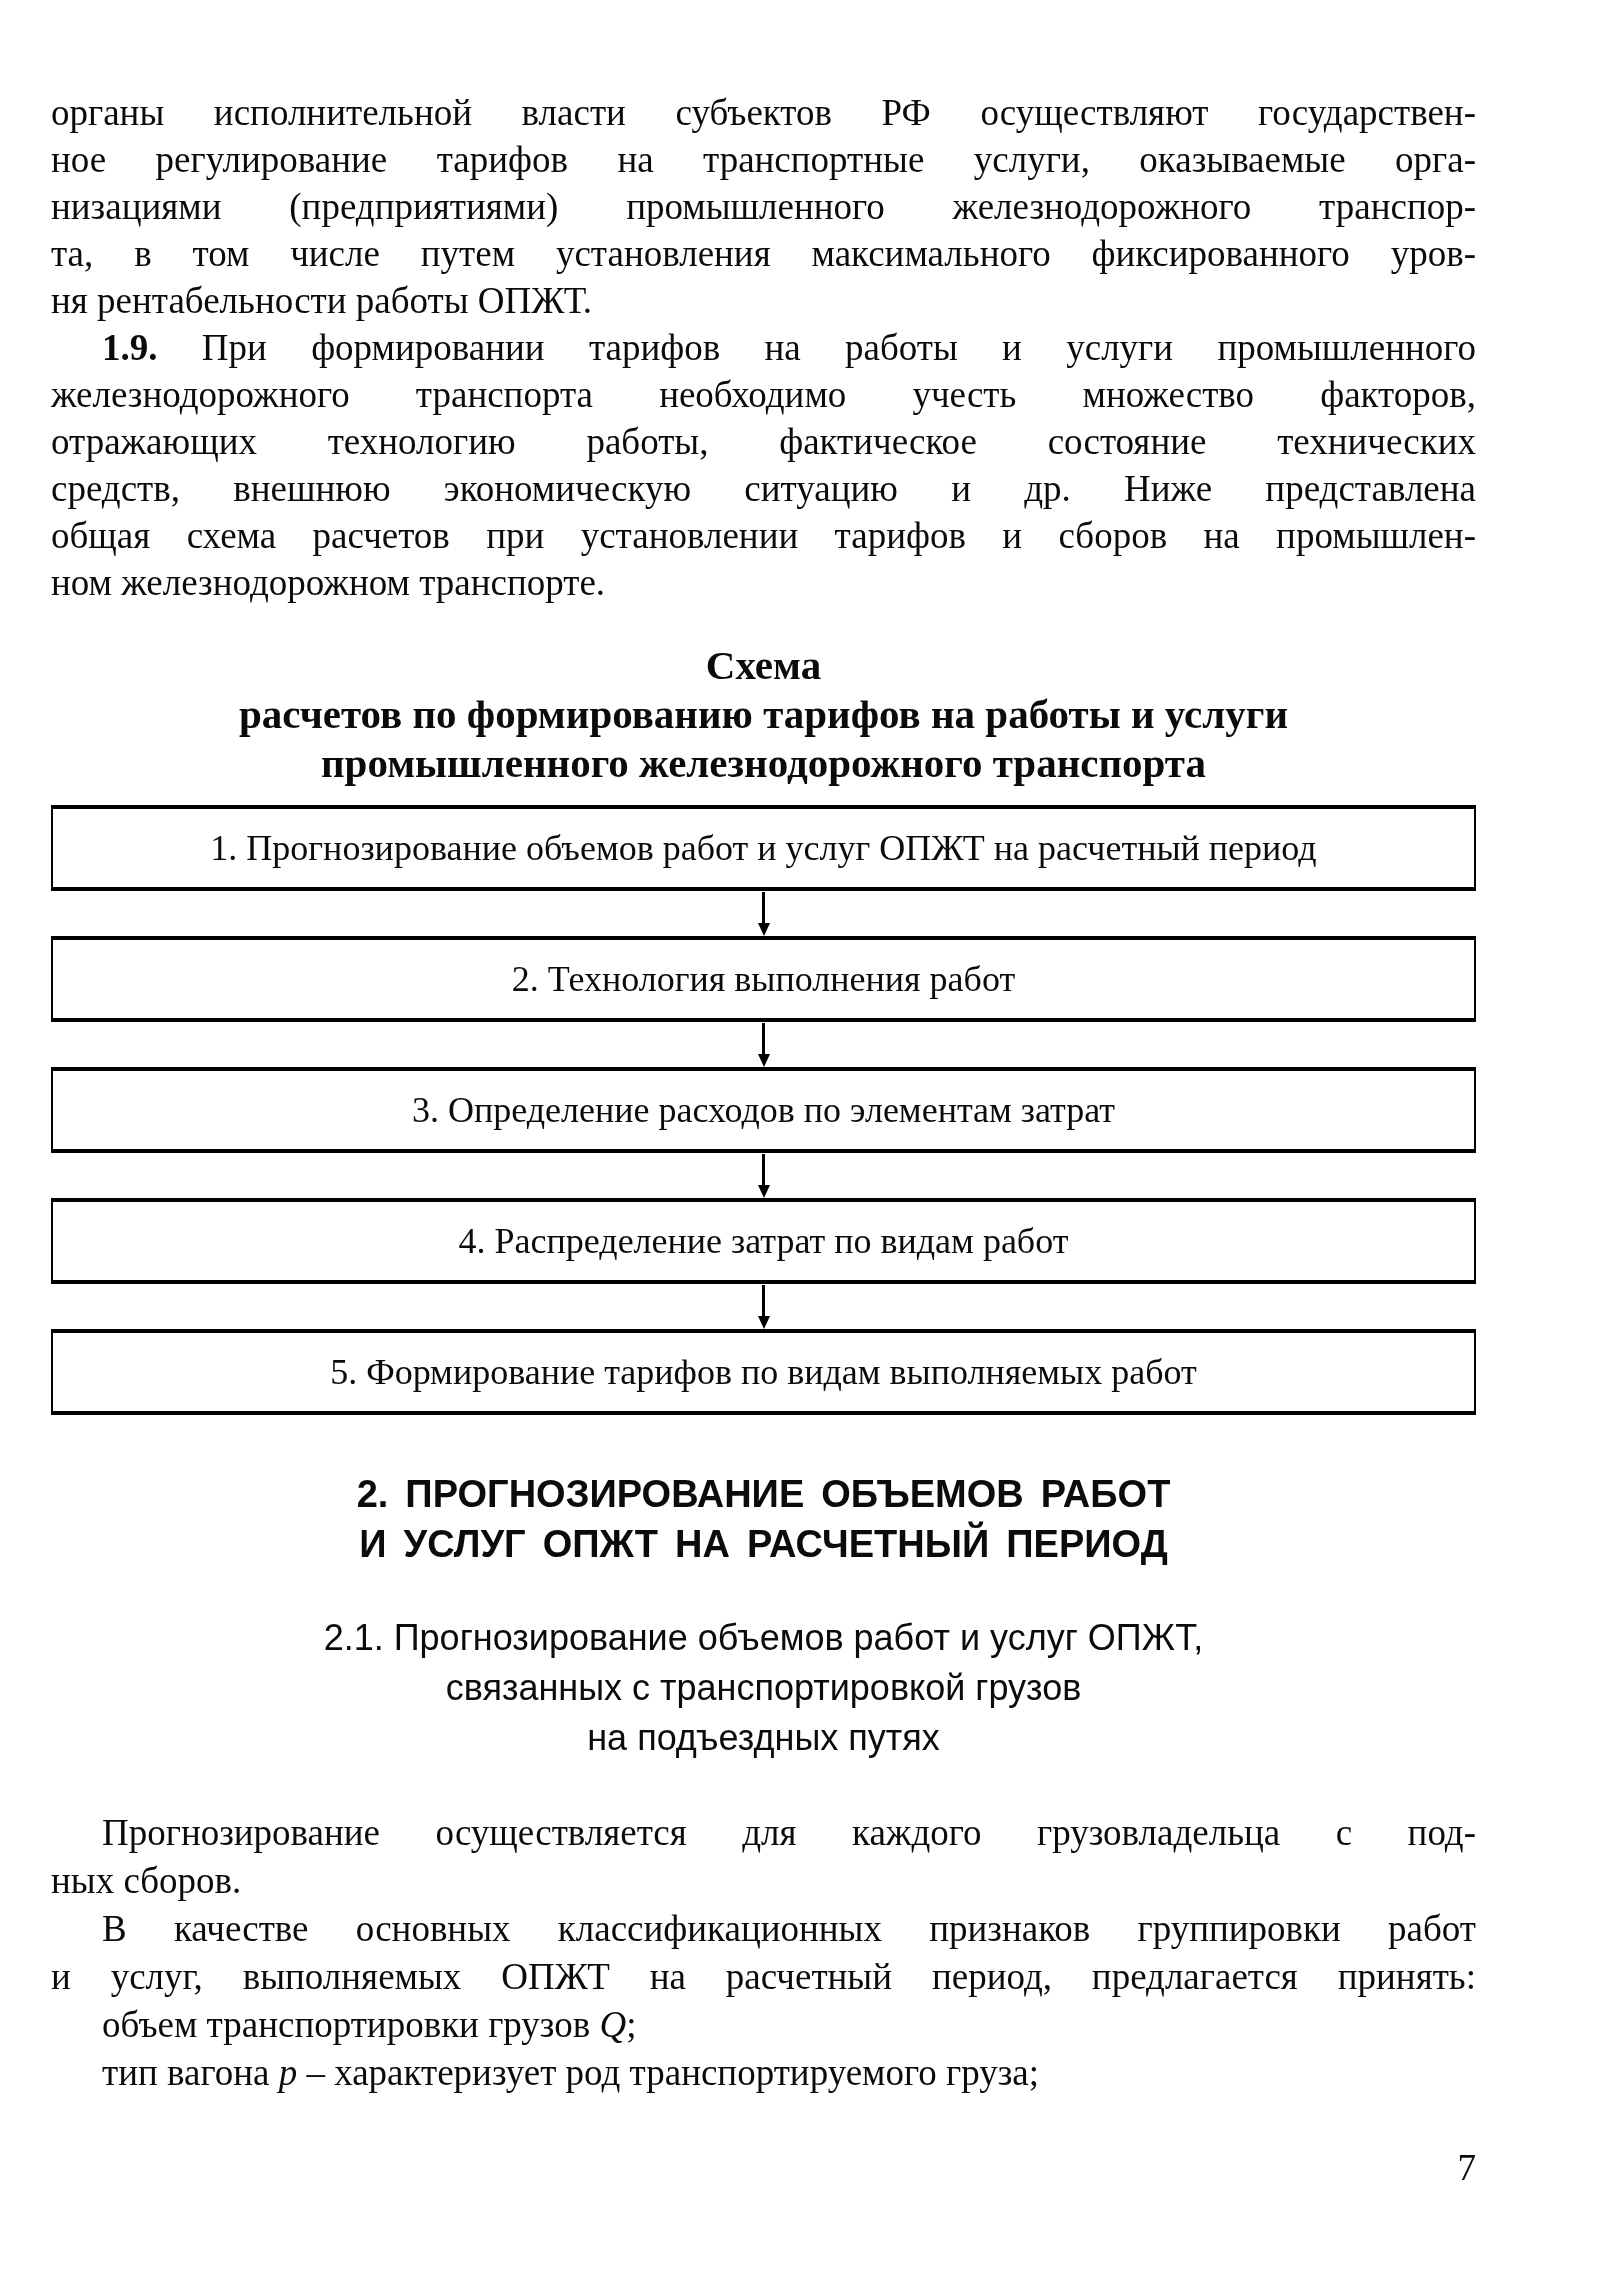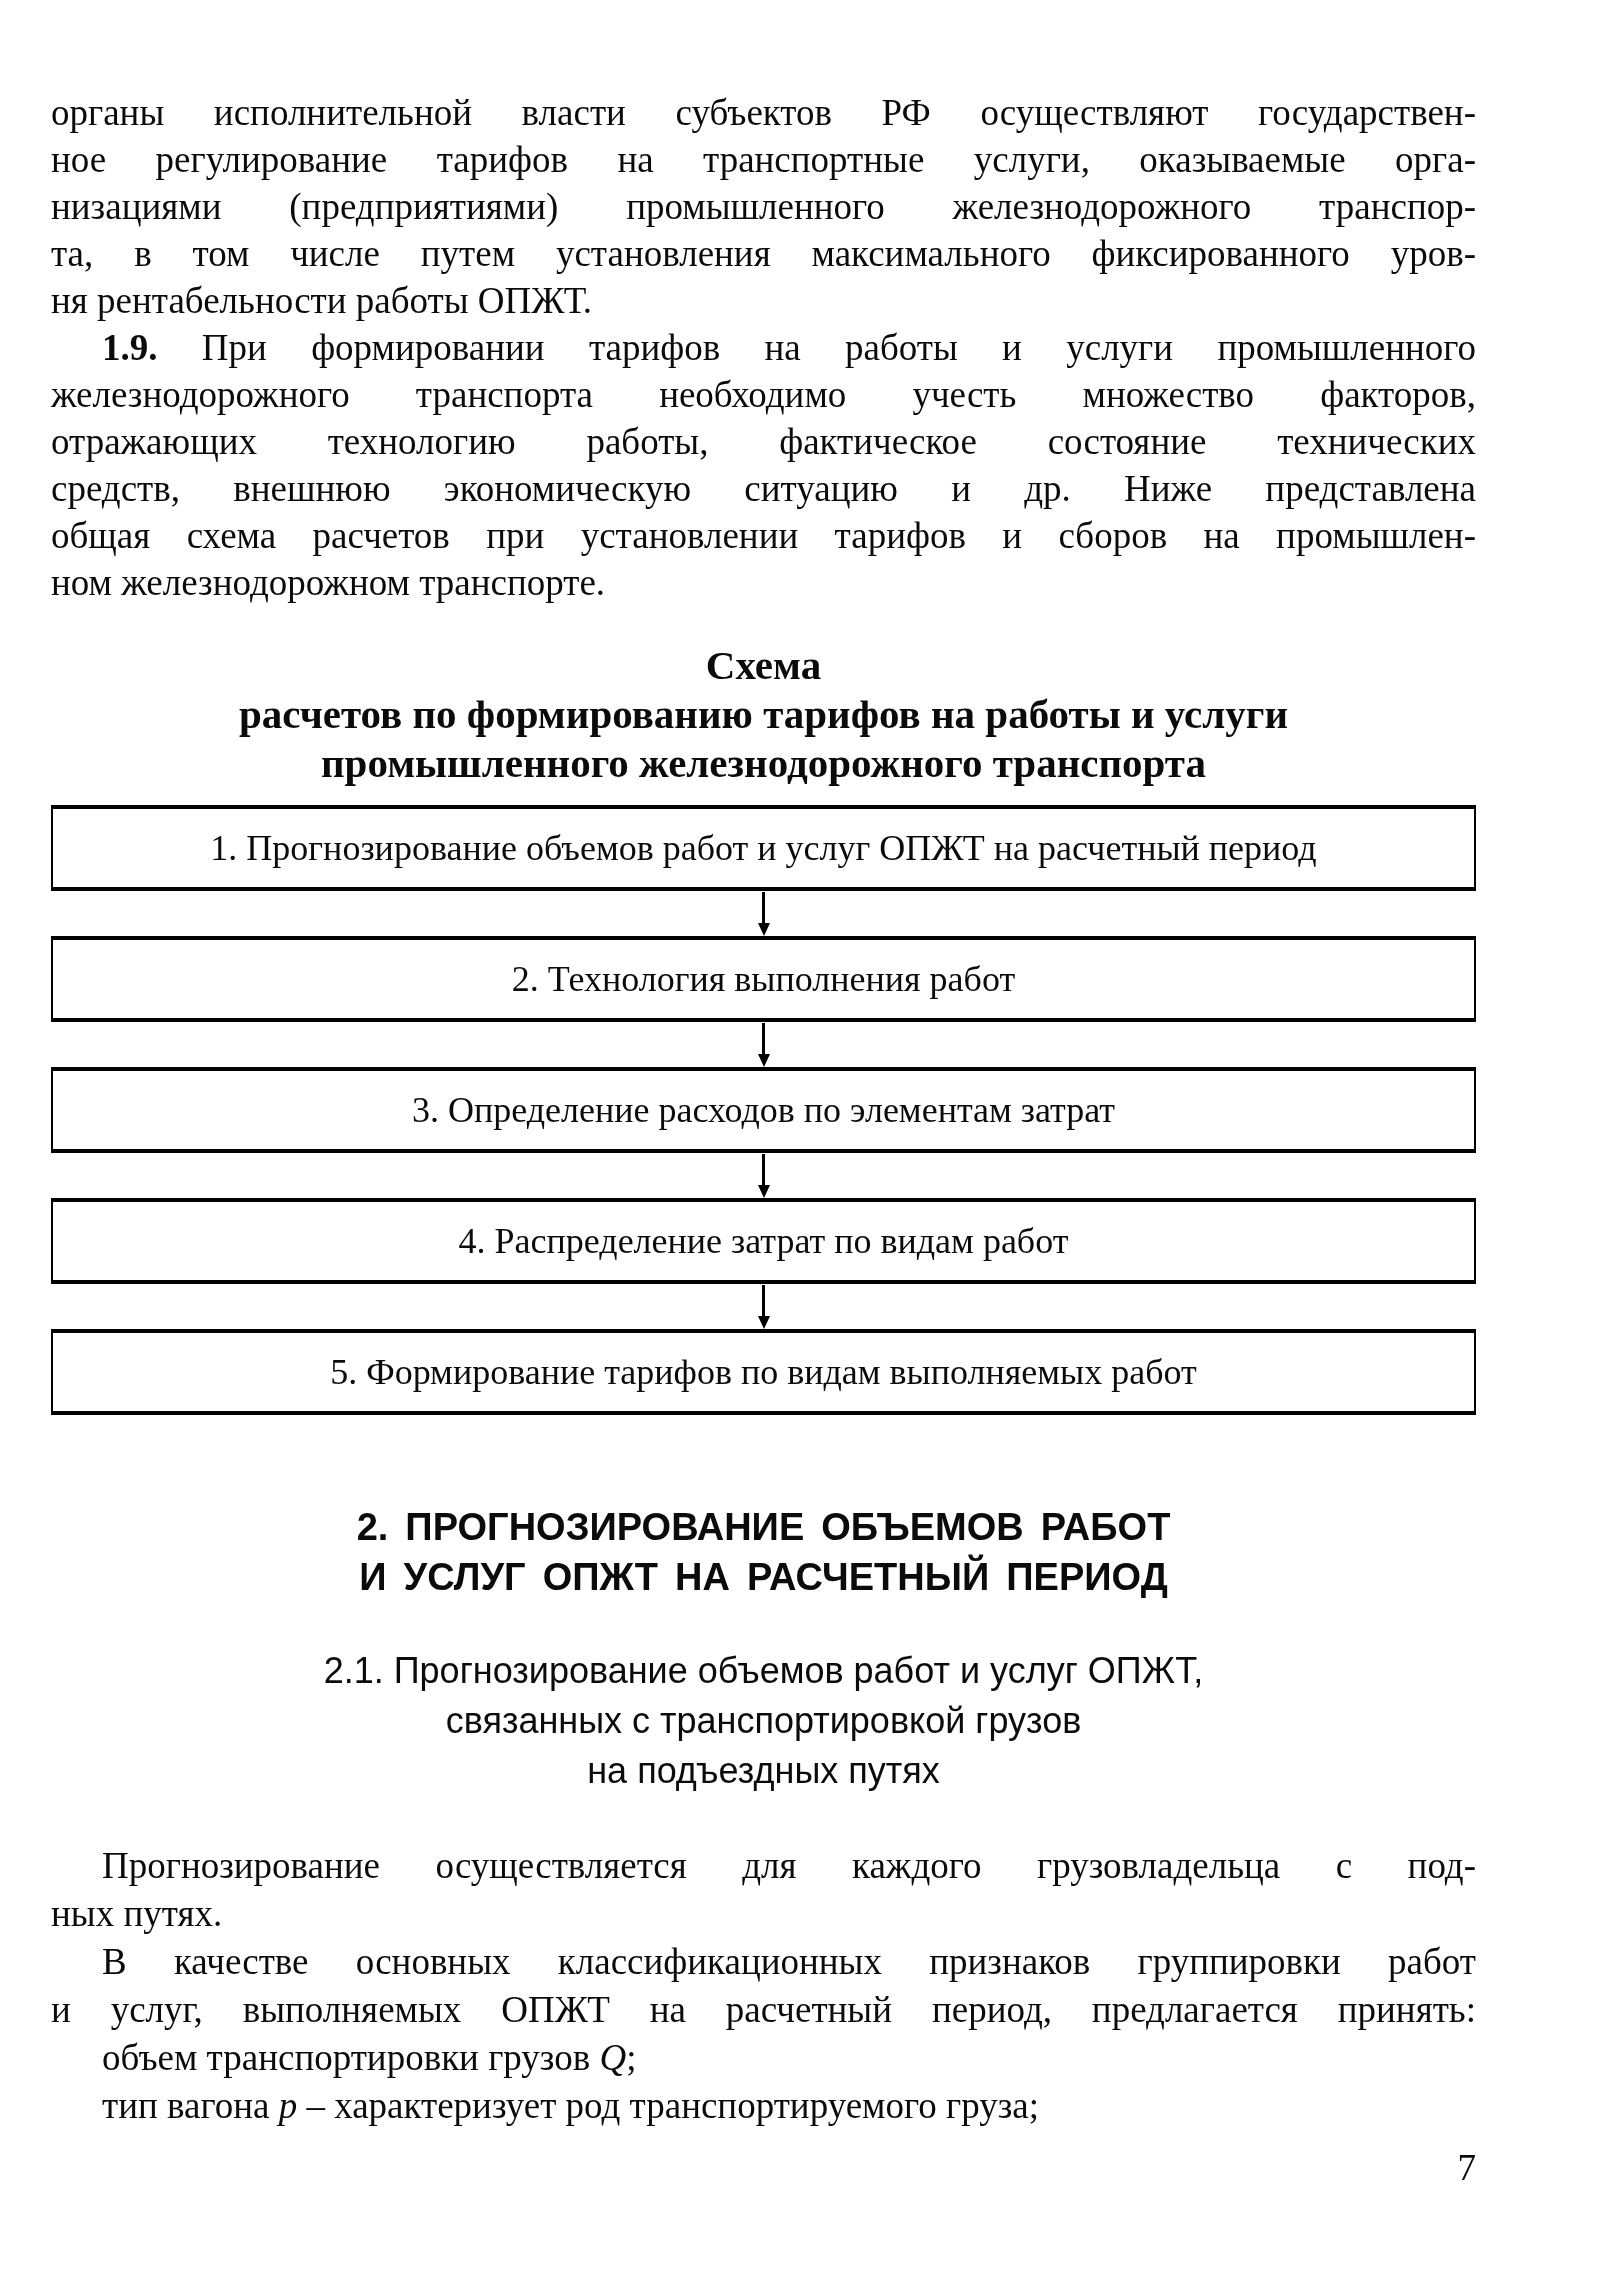--- a/index.html
+++ b/index.html
@@ -58,21 +58,21 @@
   }
   .arrow-shaft { width: 2.8px; flex: 1 1 auto; background: #000; }
   .arrow-head {
     width: 0; height: 0;
     border-left: 6.5px solid transparent;
     border-right: 6.5px solid transparent;
     border-top: 13px solid #000;
   }
 
   .sec2 {
-    margin-top: 87px;
+    margin-top: 54px;
     text-align: center;
     font-family: "Liberation Sans", sans-serif;
     font-weight: bold;
     font-size: 38px;
     word-spacing: 6.5px;
   }
   .sec2 .hln { line-height: 50px; }
   .sec21 {
     margin-top: 44px;
     text-align: center;
@@ -160,21 +160,21 @@
   </div>
 
   <div class="sec21">
     <div class="hln">2.1. Прогнозирование объемов работ и услуг ОПЖТ,</div>
     <div class="hln">связанных с транспортировкой грузов</div>
     <div class="hln">на подъездных путях</div>
   </div>
 
   <div class="para-forecast">
     <div class="ln lh52 j ind">Прогнозирование осуществляется для каждого грузовладельца с под-</div>
-    <div class="ln lh52">ных путях.</div>
+    <div class="ln lh52">ных сборов.</div>
   </div>
 
   <div>
     <div class="ln lh52 j ind">В качестве основных классификационных признаков группировки работ</div>
     <div class="ln lh52 j">и услуг, выполняемых ОПЖТ на расчетный период, предлагается принять:</div>
   </div>
 
   <div>
     <div class="ln lh52 ind"><span>объем транспортировки грузов </span><i class="var">Q</i><span>;</span></div>
     <div class="ln lh52 ind"><span>тип вагона </span><i class="var">p</i><span> – характеризует род транспортируемого груза;</span></div>

